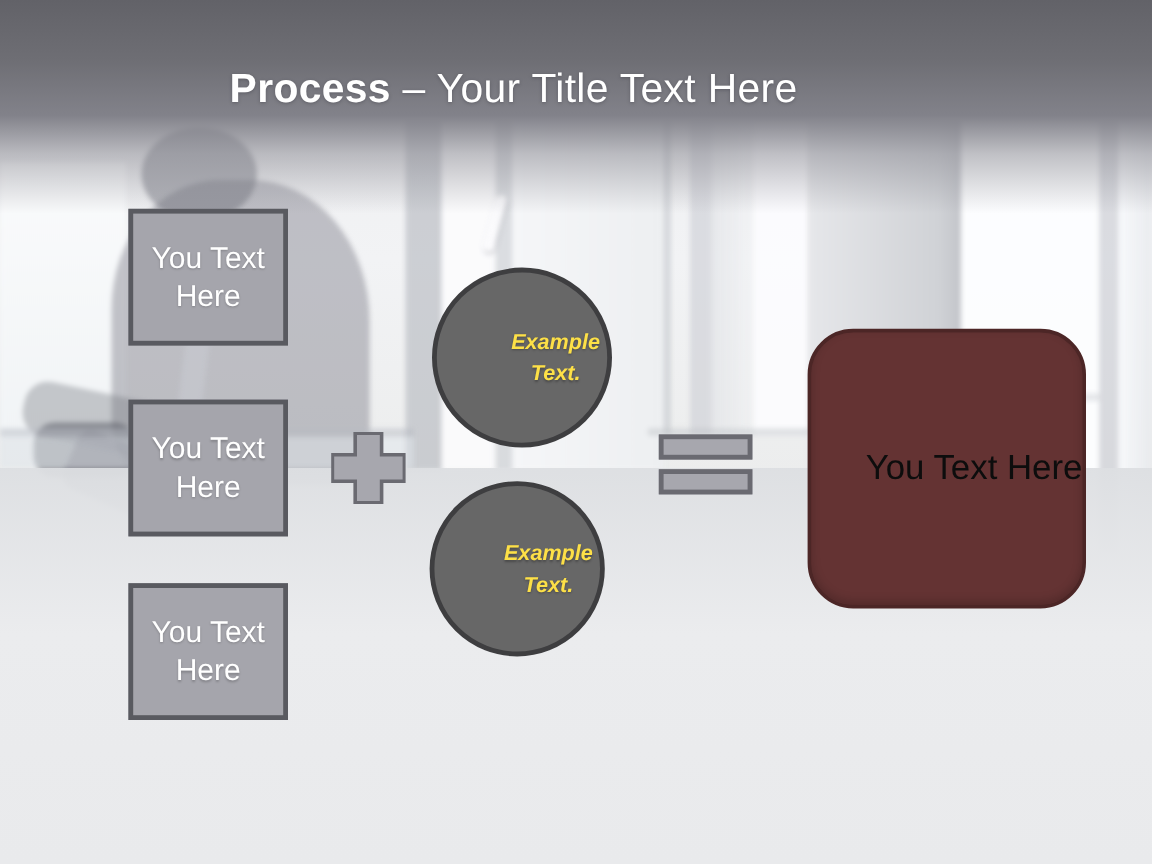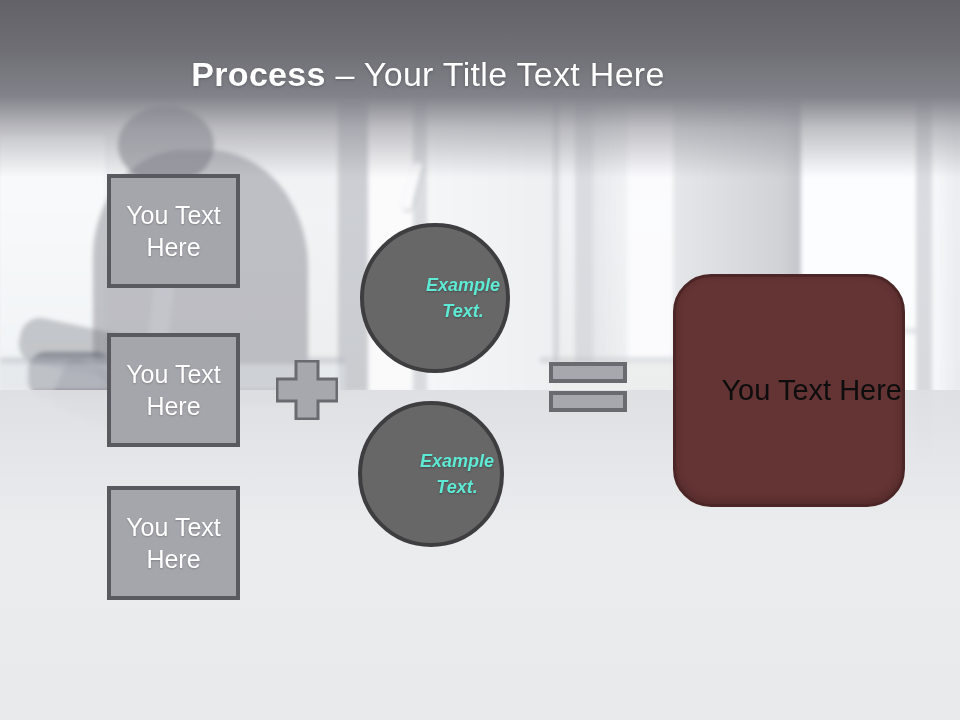--- a/index.html
+++ b/index.html
@@ -62,21 +62,21 @@
     left:107px; width:133px; height:114px;
     background:var(--box-fill,#a5a5ac); border:4px solid var(--box-border,#595a60);
     color:#ffffff; font-size:25px; line-height:1.28; padding:0 6px;
     text-shadow:0 1px 2px rgba(0,0,0,.22);
   }
   .sq.p1 { top:174px; } .sq.p2 { top:333px; } .sq.p3 { top:486px; }
 
   .circle {
     border-radius:50%;
     background:var(--circle-fill,#676767); border:4px solid var(--circle-border,#3e3e40);
-    color:#5eead4; font-style:italic; font-weight:700; font-size:18px; line-height:1.45;
+    color:#fde047; font-style:italic; font-weight:700; font-size:18px; line-height:1.45;
     text-shadow:0 1px 2px rgba(0,0,0,.3);
   }
   .circle span { display:inline-block; width:86px; }
   .circle.c1 { left:360px; top:223px; width:150px; height:150px; }
   .circle.c2 { left:358px; top:401px; width:146px; height:146px; }
 
   .plus-wrap { left:276px; top:360px; width:62px; height:60px; }
   .plus-wrap svg { display:block; }
   .plus-poly { fill:var(--operator-fill,#a7a7ae); stroke:var(--operator-border,#6a6a71); stroke-width:3; }
 

